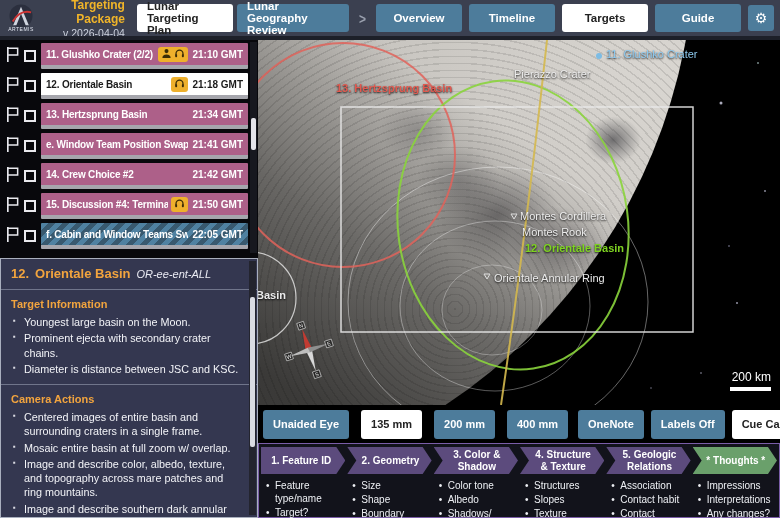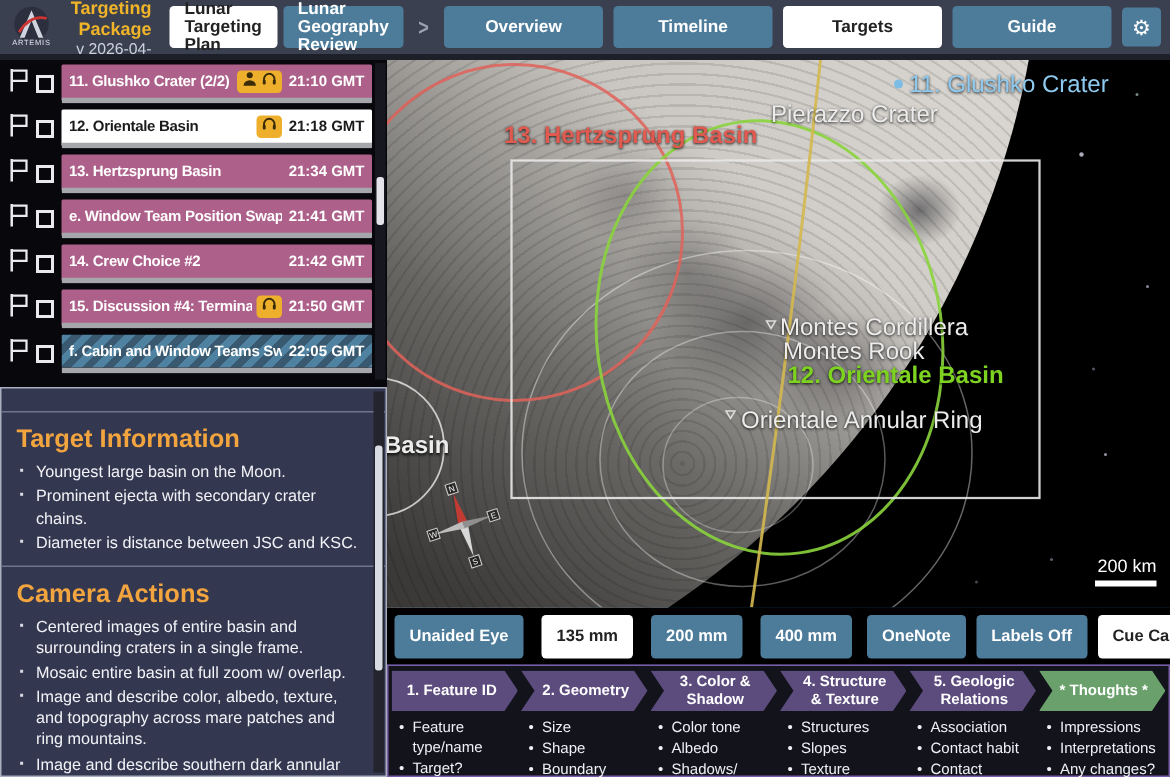--- a/index.html
+++ b/index.html
@@ -12,21 +12,21 @@
   .logo { width:34px; display:flex; flex-direction:column; align-items:center; }
   .logo-cap { font-size:5px; letter-spacing:.5px; color:#dfe3ee; margin-top:-2px; }
   .titleblock { width:116px; text-align:right; line-height:1.15; }
   .title { color:#f0b429; font-weight:bold; font-size:12px; }
   .version { color:#ccd1dd; font-size:10.5px; }
   .tab, .navbtn { height:28px; border-radius:3px; background:#4d7c9b; color:#fff; font-size:11.5px; font-weight:bold;
          display:flex; align-items:center; justify-content:center; padding:0 10px; cursor:default; }
   .tab.active, .navbtn.active { background:#fff; color:#222; }
   .hchev { color:#9aa0ae; font-size:15px; font-weight:bold; padding:0 3px; transform:scaleX(.8); }
   .navgroup { margin-left:auto; display:flex; gap:7px; align-items:center; }
-  .navbtn { width:106px; }
+  .navbtn { width:86px; }
   .gearbtn { width:26px; height:26px; border-radius:3px; background:#4d7c9b; color:#fff; font-size:14px;
          display:flex; align-items:center; justify-content:center; }
 
   
   .content { flex:1; display:flex; border-top:4px solid #1d2029; background:#0c4a6e; min-height:0; }
   .left { width:258px; flex:0 0 258px; display:flex; flex-direction:column; background:#08080c; min-height:0; }
   .right { flex:1; display:flex; flex-direction:column; min-width:0; }
 
   
   .list { height:215px; flex:0 0 215px; position:relative; padding:1px 10px 0 5px; background:#08080c; }
@@ -45,21 +45,21 @@
   .lthumb { position:absolute; left:1px; width:5px; top:76px; height:32px; background:#e4e4ea; border-radius:2px; }
 
   
   .details { flex:1; margin-top:3px; border:1px solid #a9afbe; background:#343750; position:relative; overflow:hidden;
              padding:7px 16px 0 10px; min-height:0; }
   .dhead { font-size:13px; margin-bottom:8px; }
   .dnum, .dname { color:#f2a43e; font-weight:bold; }
   .dnum { margin-right:6px; }
   .dpron { color:#e9eaf2; font-style:italic; font-size:11px; margin-left:6px; }
   .divider { height:1px; background:#70758b; margin:8px -16px 8px -10px; }
-  .shead { color:#f2a43e; font-weight:bold; font-size:17px; margin-bottom:5px; }
+  .shead { color:#f2a43e; font-weight:bold; font-size:11px; margin-bottom:5px; }
   .sbullets { list-style:none; }
   .sbullets li { position:relative; padding-left:13px; font-size:10.8px; line-height:1.32; color:#f2f3f7; margin-bottom:2px; }
   .sbullets li::before { content:"▪"; position:absolute; left:2px; font-size:8px; top:1px; color:#d9dae2; }
   .dscroll { position:absolute; right:1px; top:2px; bottom:2px; width:7px; background:#23242e; }
   .dthumb { position:absolute; left:1px; width:5px; top:36px; height:150px; background:#d9dbe2; border-radius:2px; }
 
   
   .map { height:365px; flex:0 0 365px; position:relative; overflow:hidden; background:#000; }
   .moon { position:absolute; left:-683px; top:-661px; width:1120px; height:1120px; border-radius:50%;
     background-image:
@@ -69,21 +69,21 @@
       radial-gradient(60px 50px at 883px 801px, rgba(90,88,90,.4), transparent 70%),
       radial-gradient(55px 45px at 843px 751px, rgba(95,93,95,.35), transparent 70%),
       repeating-radial-gradient(circle at 880px 930px, rgba(0,0,0,.10) 0 1.5px, transparent 1.5px 7px),
       radial-gradient(circle at 97% 62%, #d9d6d1 0%, #c8c5c0 22%, #b2afaa 42%, #98958f 58%, #807d78 72%, #6e6b67 85%);
     background-color:#9a9792; }
   .termshade { position:absolute; inset:0; background:linear-gradient(215deg, rgba(0,0,0,0) 38%, rgba(0,0,0,.45) 68%, rgba(0,0,0,.68) 95%); pointer-events:none; }
   .stars { position:absolute; top:0; left:0; width:2px; height:2px; background:transparent; border-radius:50%;
     box-shadow: 462px 62px 0 .5px #aab, 506px 150px 0 0 #889, 478px 262px 0 0 #99a, 442px 332px 0 0 #778,
                 392px 347px 0 0 #667, 499px 22px 0 0 #788, 352px 56px 0 .5px #99a, 470px 205px 0 0 #556; }
   .overlay { position:absolute; inset:0; }
-  .maplabel { position:absolute; font-size:16px; white-space:nowrap; text-shadow:0 1px 2px rgba(0,0,0,.9);text-align:right; }
+  .maplabel { position:absolute; font-size:11px; white-space:nowrap; text-shadow:0 1px 2px rgba(0,0,0,.9);text-align:right; }
   .mapdate { position:absolute; left:7px; bottom:13px; font-size:13px; font-weight:bold; color:#f4f4f6; text-shadow:0 1px 2px #000; }
   .scalewrap { position:absolute; right:9px; bottom:14px; text-align:right; }
   .scaletext { font-size:12px; color:#fff; margin-bottom:3px; }
   .scalebar { width:41px; height:4px; background:#fff; margin-left:auto; }
 
   
   .controls { height:38px; flex:0 0 38px; background:#000; display:flex; align-items:center; padding:0 5px; gap:5px; }
   .cbtn { background:#4d7c9b; color:#fff; font-weight:bold; font-size:11px; height:29px; border-radius:3px;
           display:flex; align-items:center; justify-content:center; padding:0 10px; white-space:nowrap; }
   .cbtn.active { background:#fff; color:#222; }
@@ -242,20 +242,23 @@
               <span class="rlabel">f. Cabin and Window Teams Swap</span>
               <span class="rtime">22:05 GMT</span>
             </div>
           </div>
           <div class="lscroll">
             <div class="lthumb"></div>
           </div>
         </div>
 
       <div class="details">
+        <div class="dhead">
+          <span class="dnum">12.</span><span class="dname">Orientale Basin</span><span class="dpron">OR-ee-ent-ALL</span>
+        </div>
         <div id="detail-sections">
             <div class="divider"></div>
             <div>
               <div class="shead">Target Information</div>
               <ul class="sbullets">
                 <li>Youngest large basin on the Moon.</li>
                 <li>Prominent ejecta with secondary crater chains.</li>
                 <li>Diameter is distance between JSC and KSC.</li>
               </ul>
             </div>

